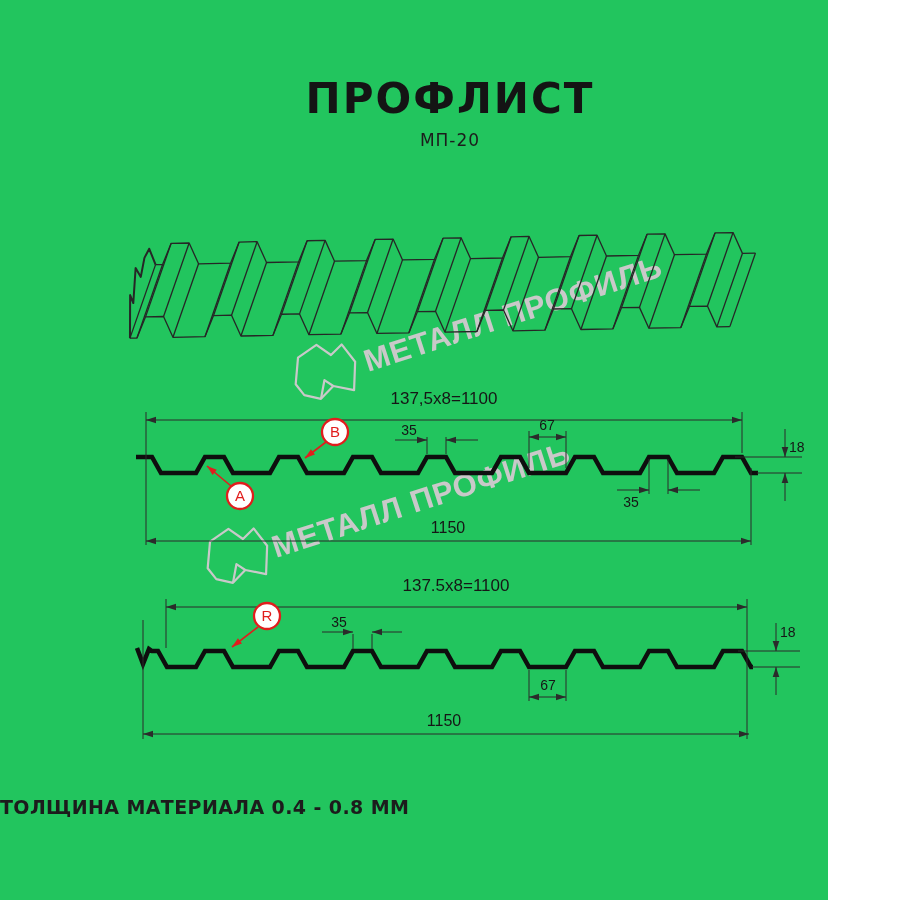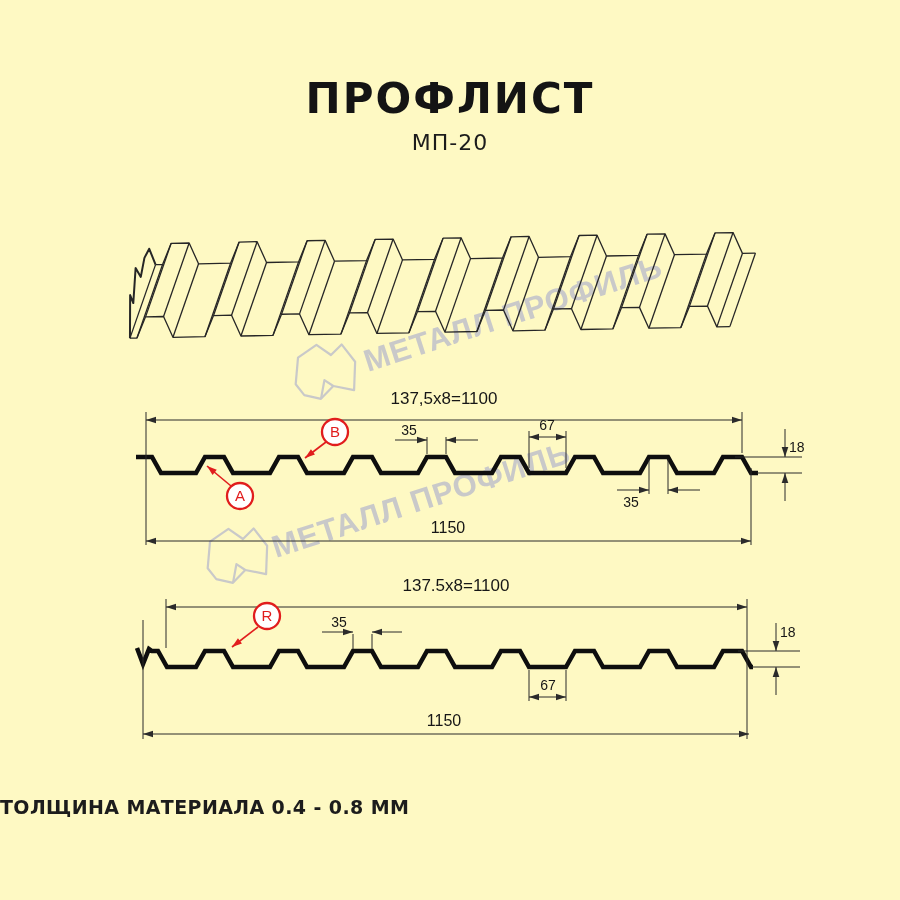--- a/index.html
+++ b/index.html
@@ -1,21 +1,21 @@
 <!DOCTYPE html>
 <html><head>
 <meta charset="utf-8">
 <style>
   html,body{margin:0;padding:0;background:#ffffff;}
-  .page{position:relative;width:900px;height:900px;background:#fef9c3;overflow:hidden;
+  .page{position:relative;width:828px;height:900px;background:#22c55e;overflow:hidden;
         font-family:"DejaVu Sans", sans-serif;}
   .title{position:absolute;top:74px;left:0;width:900px;text-align:center;
          font-size:42px;font-weight:800;letter-spacing:2px;color:#141414;}
   .subtitle{position:absolute;top:130px;left:0;width:900px;text-align:center;
-         font-size:22px;font-weight:500;letter-spacing:1px;color:#1c1c1c;}
+         font-size:17px;font-weight:500;letter-spacing:1px;color:#1c1c1c;}
   .footer{position:absolute;top:796px;left:0;width:900px;text-align:left;
          font-size:19px;font-weight:700;letter-spacing:.4px;color:#1c1c1c;}
   svg{position:absolute;inset:0;}
   svg text{font-family:"Liberation Sans", sans-serif;}
 </style>
 </head>
 <body>
 
 <div class="page">
   <div class="title">ПРОФЛИСТ</div>

